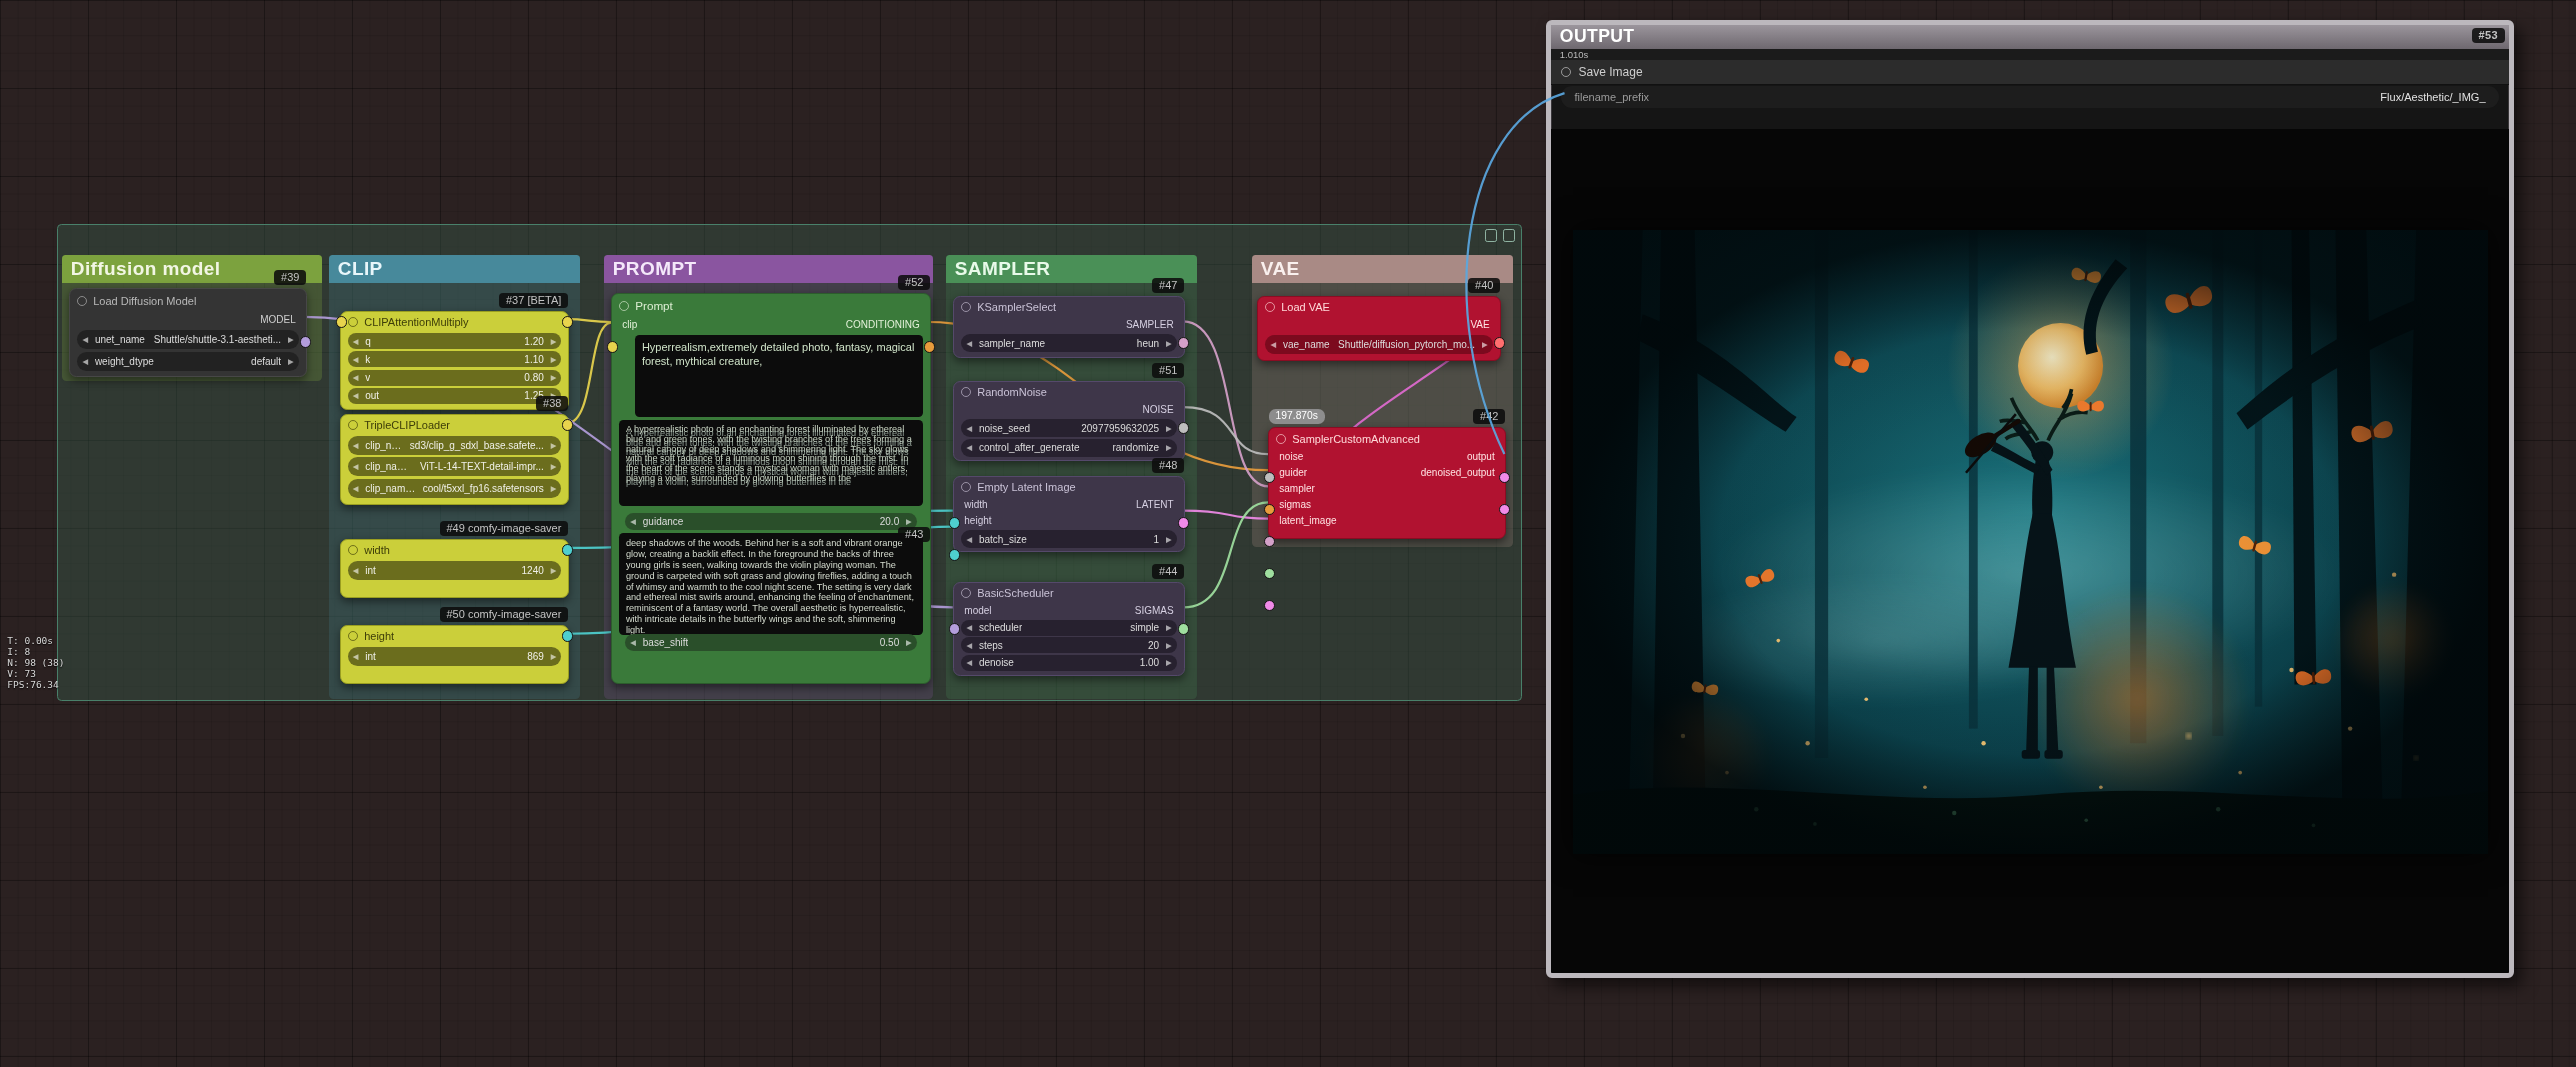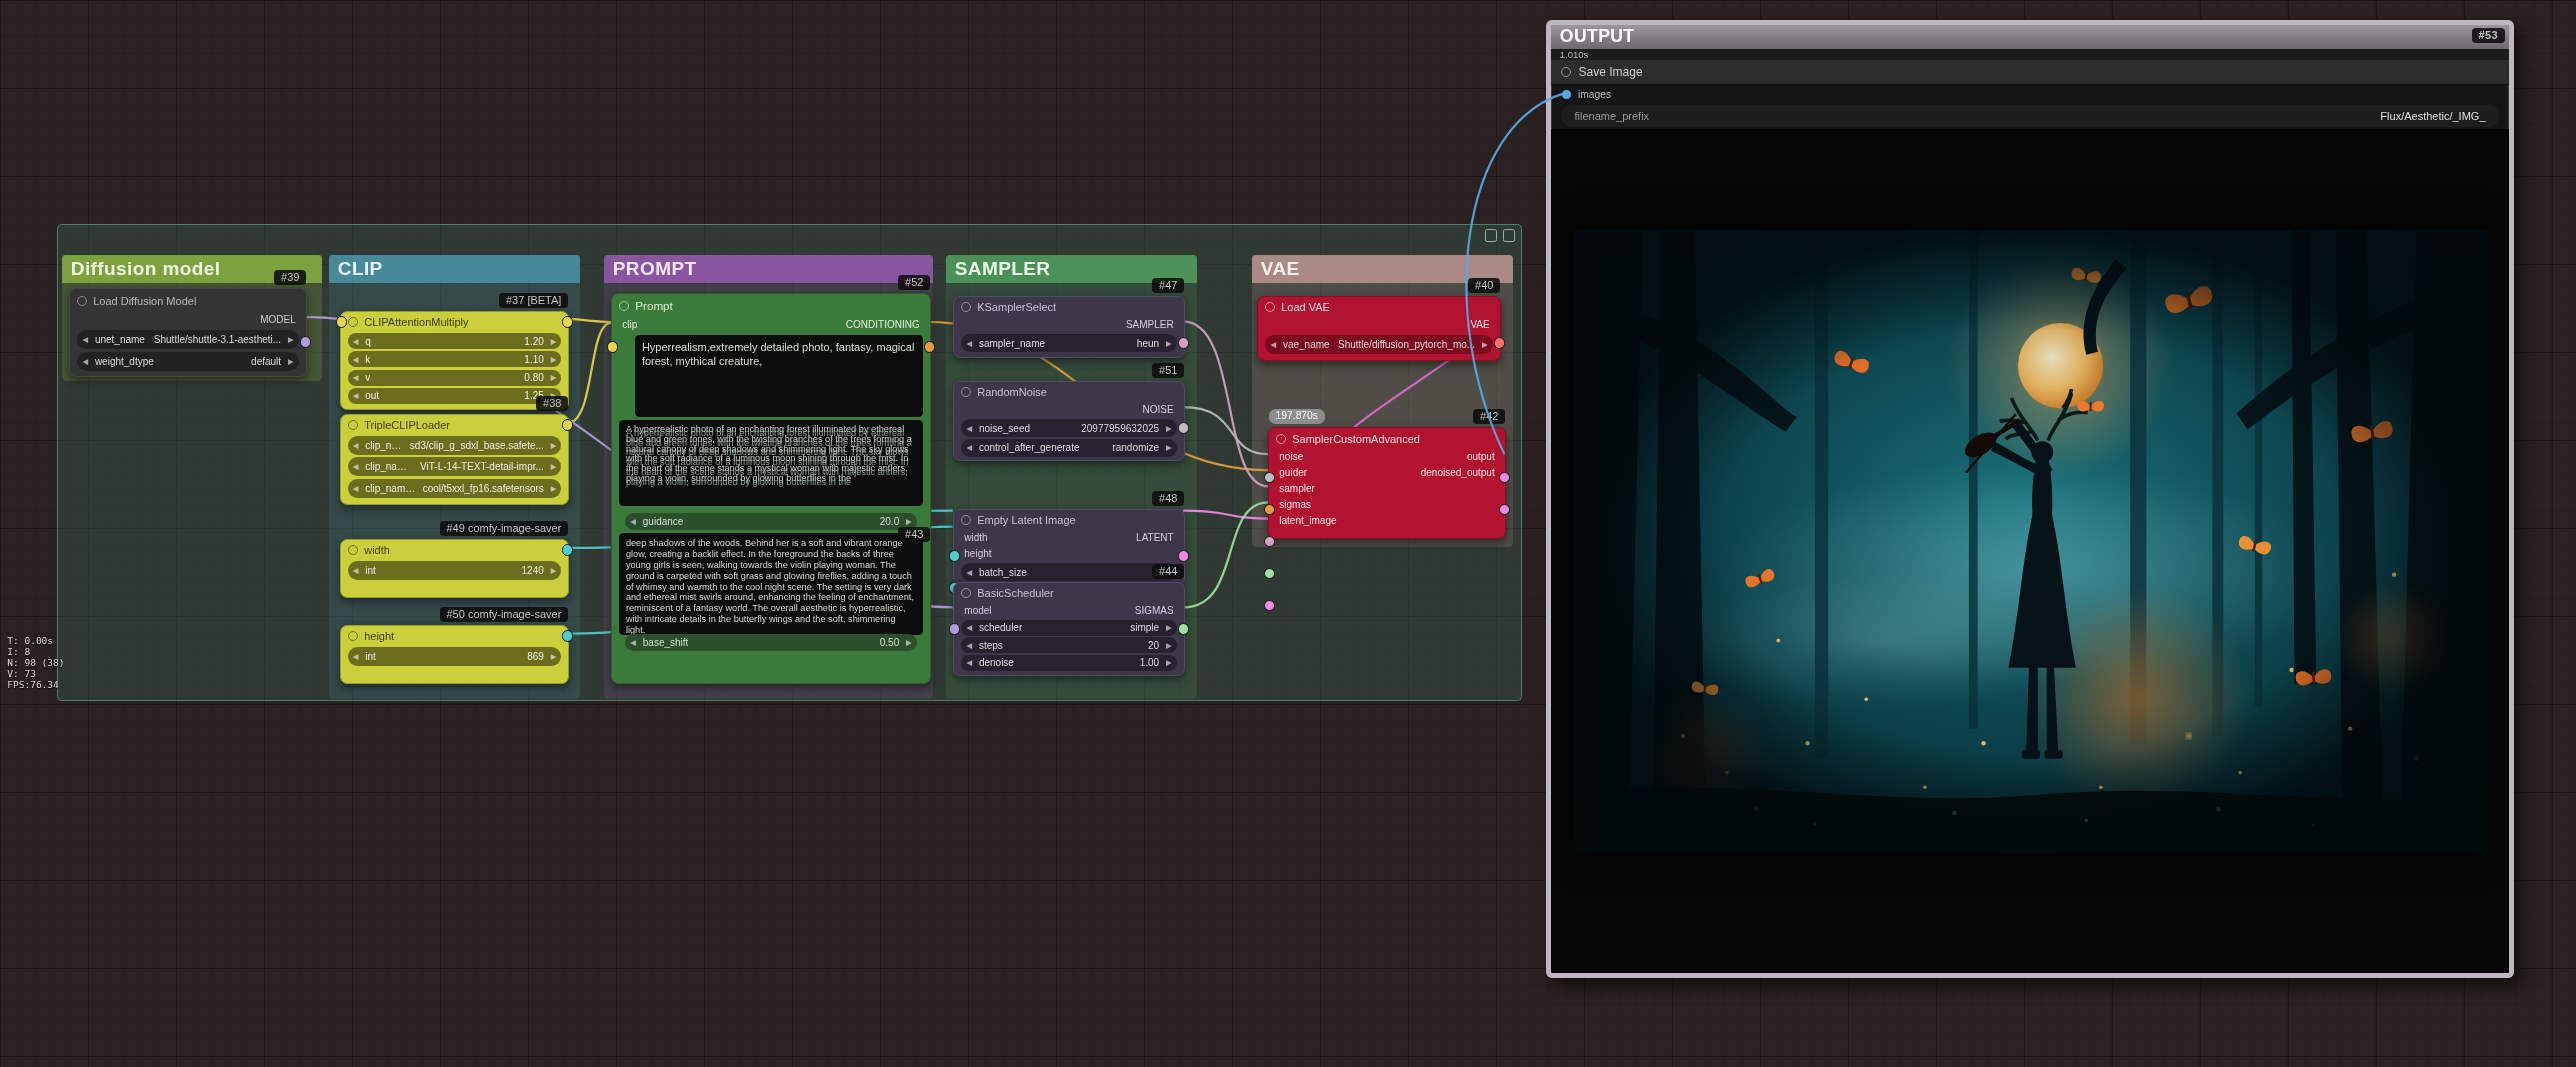--- a/index.html
+++ b/index.html
@@ -378,21 +378,21 @@
       <span class="arr r"></span>
     </div>
   <div class="widget">
       <span class="arr l"></span>
       <span class="wlabel">control_after_generate</span>
       <span class="wvalue">randomize</span>
       <span class="arr r"></span>
     </div>
 </div>
 
-<div class="node node-purple" style="left:953px;top:509px;width:230px;height:74px;">
+<div class="node node-purple" style="left:953px;top:476px;width:230px;height:74px;">
   <div class="badge">#48</div>
   <div class="node-title">
       <span class="tdot"></span>
       <span>Empty Latent Image</span>
     </div>
   <div class="iorow">
     <span class="port pl p-int" style="top:21px;"></span>
     <span class="iol">width</span>
     <span class="ior">LATENT</span>
     <span class="port pr p-latent" style="top:21px;"></span>
@@ -496,24 +496,20 @@
   <div class="out-titlebar">
     <span>OUTPUT</span>
     <span class="badge out-badge">#53</span>
   </div>
   <div class="out-time">
       <span>1.010s</span>
     </div>
   <div class="out-nodebar">
     <span class="tdot"></span>
     <span>Save Image</span>
-  </div>
-  <div class="out-imagesrow">
-    <span class="dot"></span>
-    <span>images</span>
   </div>
   <div class="out-filename">
     <span class="wlabel">filename_prefix</span>
     <span class="wvalue">Flux/Aesthetic/_IMG_</span>
   </div>
   <div class="out-image-area">
 
     <svg class="render" viewBox="0 0 1248 851" preserveAspectRatio="none">
       <defs>
         <radialGradient id="gBg" cx="50%" cy="45%" r="78%">

